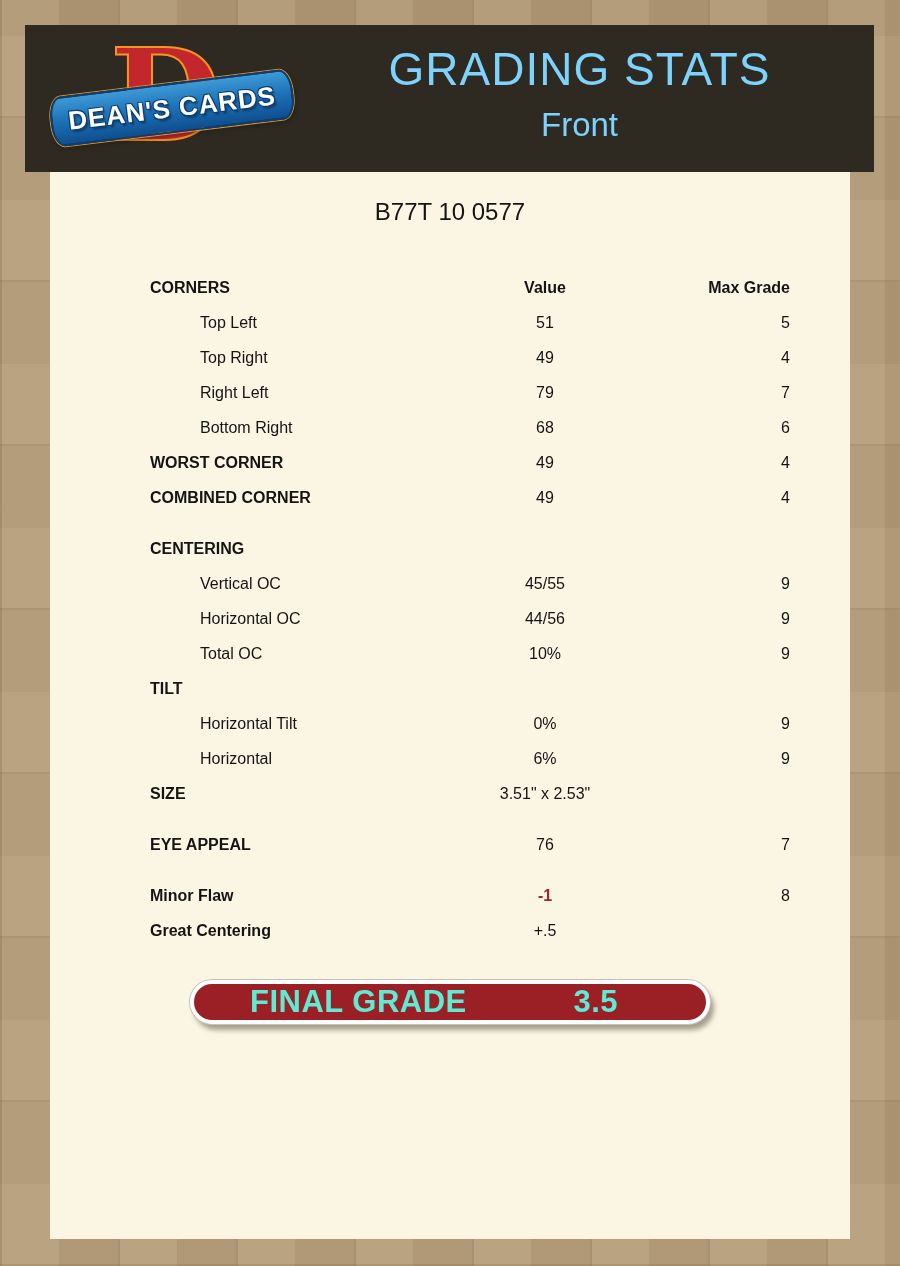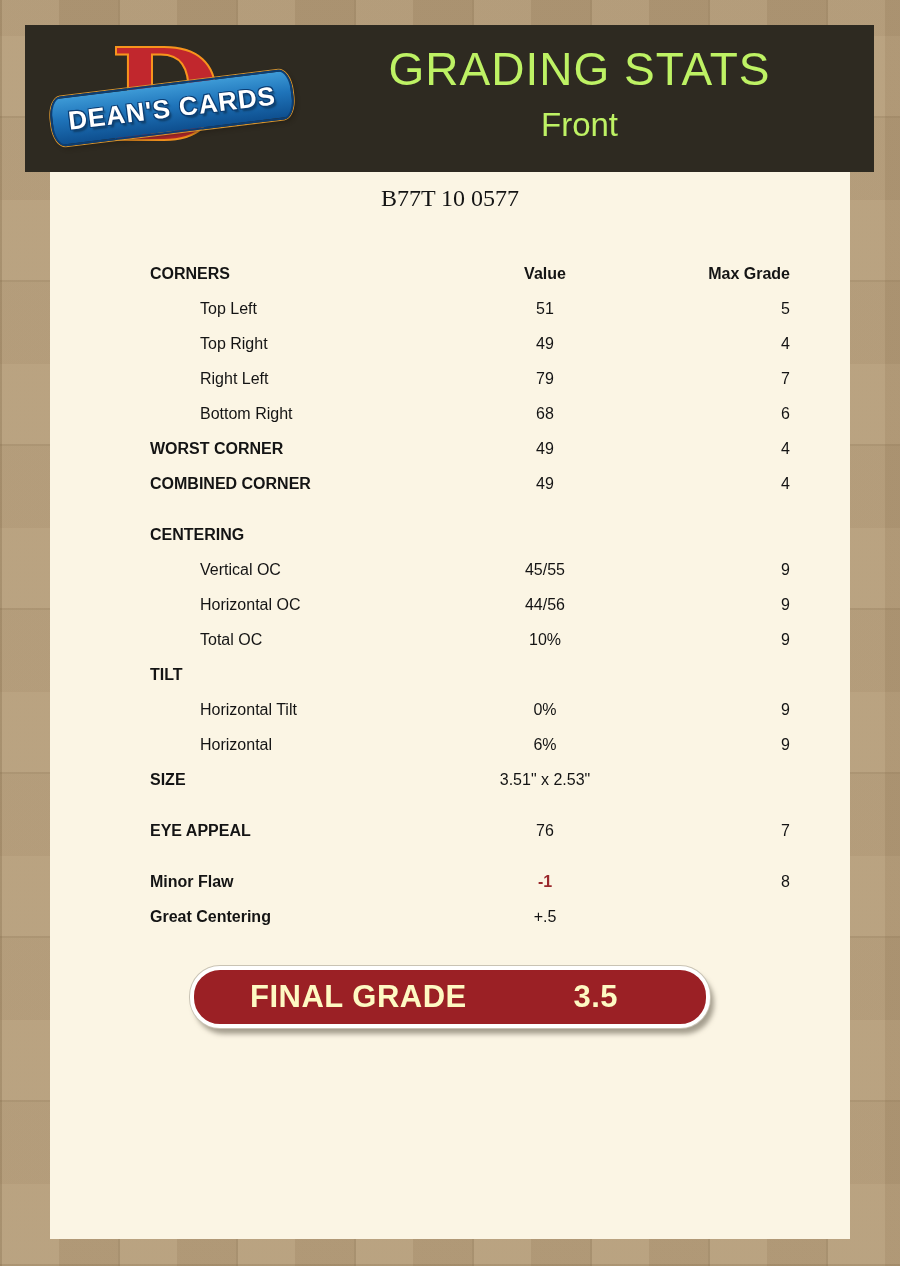--- a/index.html
+++ b/index.html
@@ -30,21 +30,21 @@
       repeating-linear-gradient(0deg, rgba(122,98,66,0.22) 0 2px, transparent 2px 164px),
       repeating-linear-gradient(90deg, rgba(210,190,156,0.18) 0 59px, rgba(150,126,92,0.14) 59px 118px),
       repeating-linear-gradient(0deg, rgba(198,178,144,0.12) 0 82px, rgba(140,117,84,0.12) 82px 164px);
   }
   .topbar{
     position:absolute;left:25px;top:25px;width:849px;height:147px;
     background:var(--header-background);
   }
   .header-titles{
     position:absolute;left:320px;right:60px;top:18px;
-    text-align:center;color:#bef264;
+    text-align:center;color:#7dd3fc;
   }
   .header-title{font-size:46px;letter-spacing:1px;line-height:52px;}
   .header-subtitle{font-size:33px;line-height:44px;margin-top:8px;}
   
   .logo{position:absolute;left:23px;top:6px;width:250px;height:137px;}
   .logo-d{
     position:absolute;left:62px;top:-4px;
     font-family:"DejaVu Serif", serif;font-weight:bold;
     font-size:128px;line-height:136px;color:var(--logo-red);
     -webkit-text-stroke:2px var(--logo-orange);
@@ -67,45 +67,45 @@
   .panel{
     position:absolute;left:50px;top:172px;width:800px;height:1067px;
     background:var(--panel-background);
     color:var(--text-dark);
   }
   .card-title{
     margin-top:36px;text-align:center;font-weight:bold;font-size:24px;line-height:31px;
     white-space:pre-wrap;
   }
   .card-serial{
-    margin-top:10px;text-align:center;font-size:24px;line-height:32px;font-family:Liberation Serif, serif;
+    margin-top:24px;text-align:center;font-size:24px;line-height:32px;
   }
   
   .stats{margin-top:42px;}
   .row{
     display:flex;align-items:center;height:35px;
     padding-left:100px;padding-right:60px;
     font-size:16px;line-height:35px;
   }
   .row.gap{margin-top:16px;}
   .cell.label{flex:1;text-align:left;}
   .cell.label.indent{padding-left:50px;}
   .cell.value{width:170px;text-align:center;}
   .cell.max{width:160px;text-align:right;}
   .b{font-weight:bold;}
   .red{color:var(--flaw-value-red);font-weight:bold;}
   
   .final-grade{
-    margin:32px auto 0;width:520px;height:62px;
+    margin:32px auto 0;width:520px;height:44px;
     background:var(--accent-red);
     border:4px solid #ffffff;border-radius:30px;
     box-shadow:0 0 0 1px #c9c3b4, 4px 6px 5px rgba(95,88,72,0.55);
     display:flex;align-items:center;justify-content:space-between;
     padding:0 88px 0 56px;
-    color:#fef9c3;font-weight:bold;font-size:31px;letter-spacing:0.5px;
+    color:#5eead4;font-weight:bold;font-size:31px;letter-spacing:0.5px;
   }
 </style>
 </head>
 <body>
 
 <div class="bg-collage"></div>
 
 <header class="topbar">
   <div class="logo">
     <span class="logo-d">D</span>

